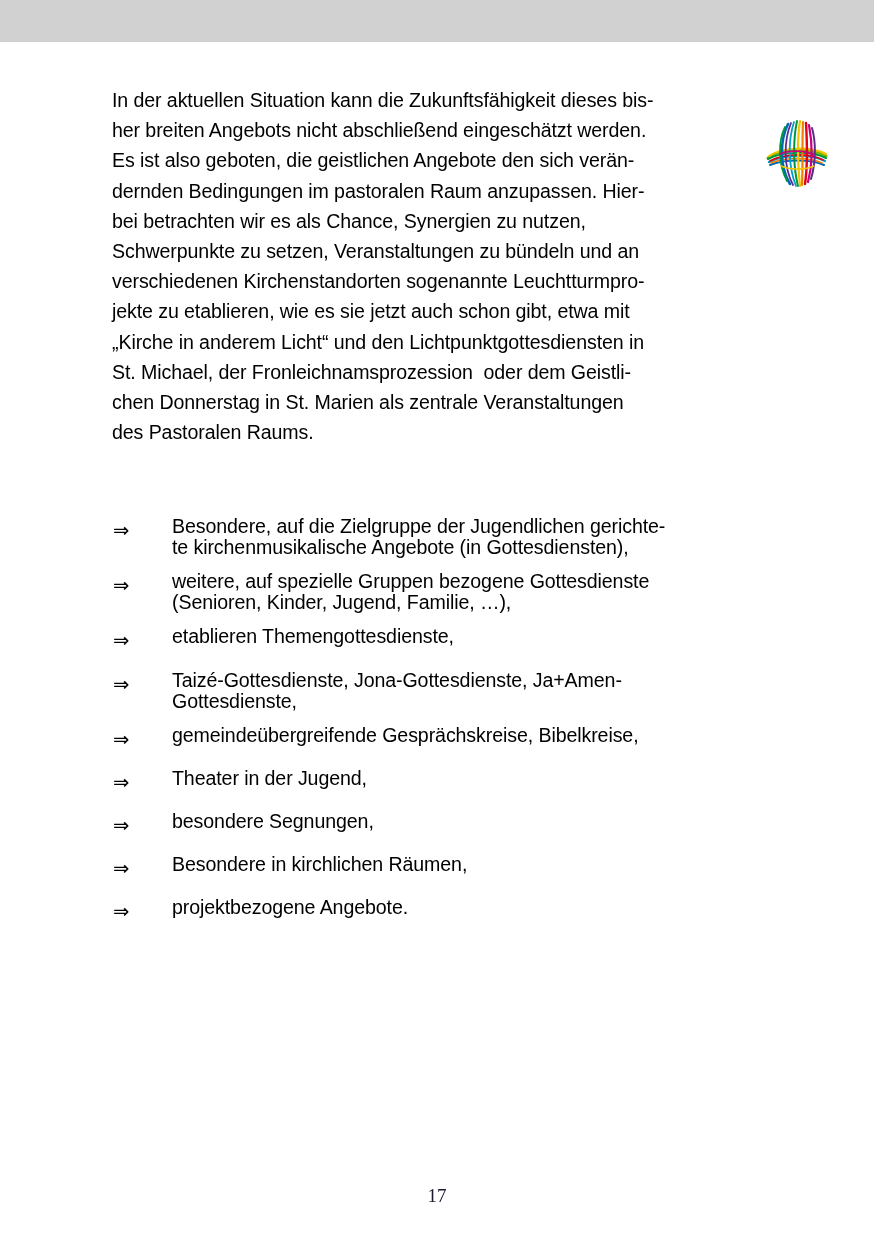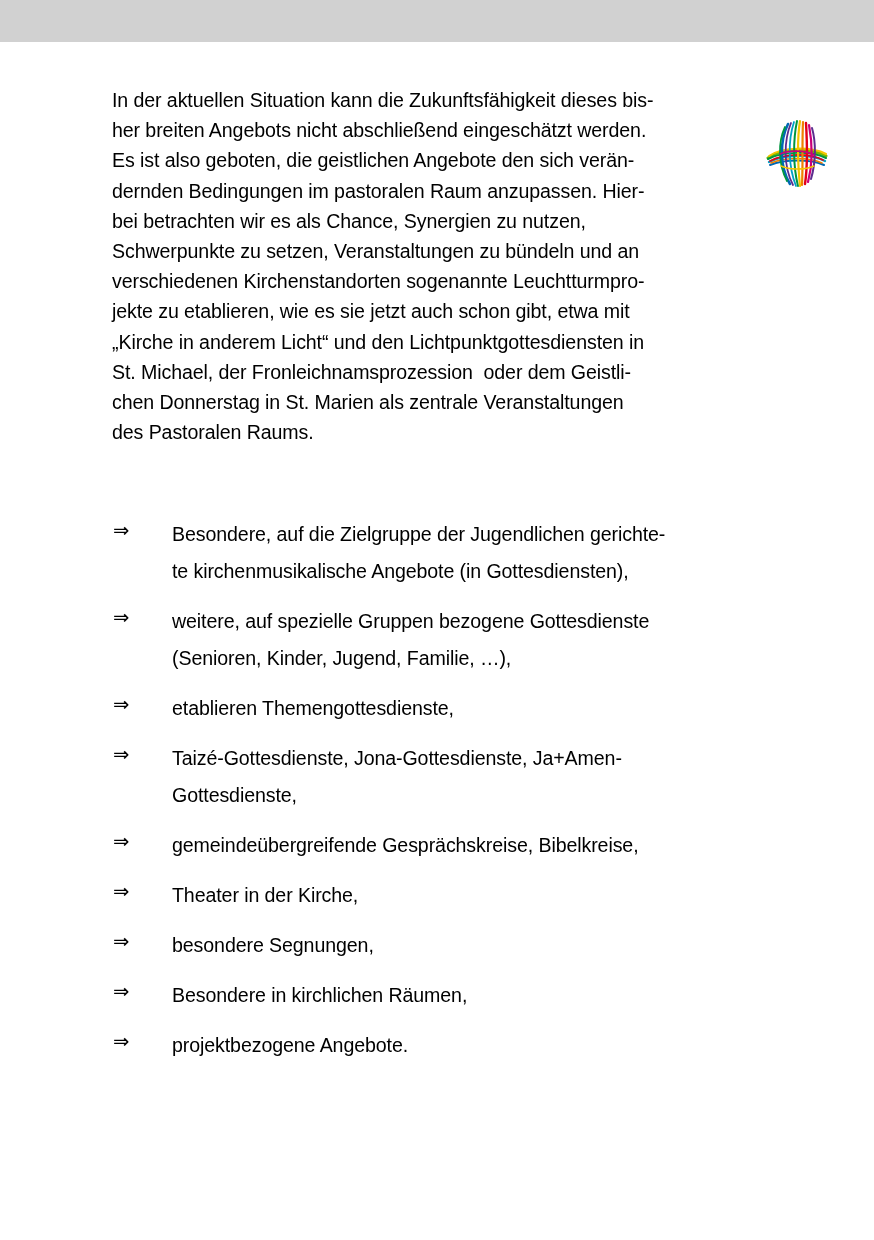--- a/index.html
+++ b/index.html
@@ -76,21 +76,21 @@
     line-height: 30.2px;
     color: #000000;
     font-family: "DejaVu Sans", sans-serif;
     padding-left: 1px;
     box-sizing: border-box;
   }
 
   .bullet-text {
     flex: 1 1 auto;
     font-size: 19.6px;
-    line-height: 37px;
+    line-height: 21px;
     color: #000000;
     letter-spacing: -0.1px;
     white-space: pre-wrap;
   }
 
   #closing-gap {
     height: 38px;
   }
 
   
@@ -193,21 +193,21 @@
 Gottesdienste,</span>
       </li>
 
       <li class="bullet-row">
         <span class="bullet-marker">⇒</span>
         <span class="bullet-text">gemeindeübergreifende Gesprächskreise, Bibelkreise,</span>
       </li>
 
       <li class="bullet-row">
         <span class="bullet-marker">⇒</span>
-        <span class="bullet-text">Theater in der Kirche,</span>
+        <span class="bullet-text">Theater in der Jugend,</span>
       </li>
 
       <li class="bullet-row">
         <span class="bullet-marker">⇒</span>
         <span class="bullet-text">besondere Segnungen,</span>
       </li>
 
       <li class="bullet-row">
         <span class="bullet-marker">⇒</span>
         <span class="bullet-text">Besondere in kirchlichen Räumen,</span>
@@ -218,14 +218,15 @@
         <span class="bullet-text">projektbezogene Angebote.</span>
       </li>
 
     </ul>
 
     <div id="closing-gap"></div>
 
 
   </div>
 
+  <div id="page-number">17</div>
 
 </div>
 
 </body></html>

